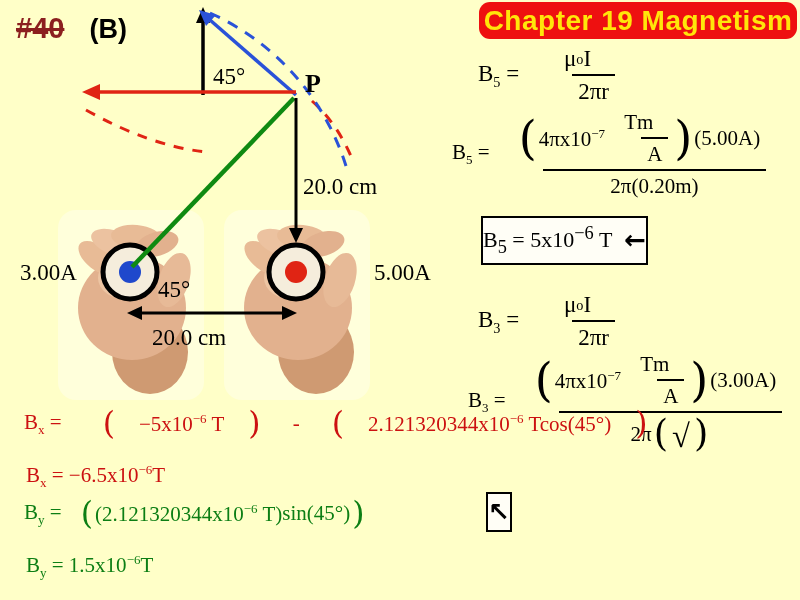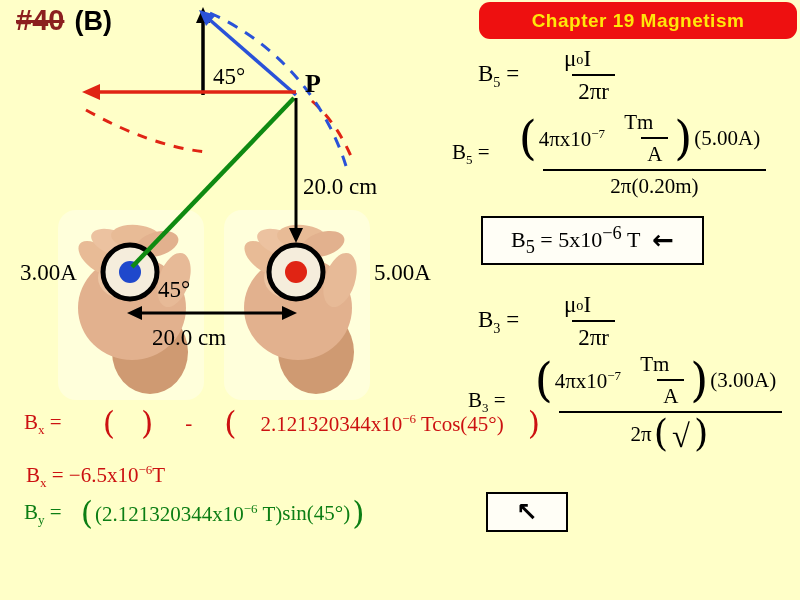--- a/index.html
+++ b/index.html
@@ -1,26 +1,26 @@
 <!DOCTYPE html>
 <html><head>
 <meta charset="utf-8">
 <style>
   * { margin:0; padding:0; box-sizing:border-box; }
   html,body { width:800px; height:600px; overflow:hidden; }
   body { font-family:"Liberation Sans", sans-serif; }
   .stage { position:relative; width:800px; height:600px; background:#ffffc8; overflow:hidden; }
 
-  .problem { position:absolute; left:16px; top:4px; font-size:29px; font-weight:bold; color:#8b1f1f; display:flex; align-items:baseline; gap:10px; }
+  .problem { position:absolute; left:16px; top:12px; font-size:29px; font-weight:bold; color:#8b1f1f; display:flex; align-items:baseline; gap:25px; }
   .problem .strike { text-decoration:line-through; text-decoration-thickness:3px; }
   .problem .part { color:#000; font-size:27px; }
 
   .banner { position:absolute; left:479px; top:2px; width:318px; height:37px; background:#ee1010; color:#ffe60a;
             border-radius:11px; display:flex; align-items:center; justify-content:center;
-            font-weight:bold; font-size:19px; letter-spacing:0.5px; }
+            font-weight:bold; font-size:28px; letter-spacing:0.5px; }
 
   .diagram { position:absolute; left:0; top:0; }
   svg text { font-family:"Liberation Serif", serif; fill:#000; }
 
   .eq { position:absolute; display:flex; align-items:center; font-family:"Liberation Serif", serif;
         font-size:21px; color:#000; white-space:nowrap; }
   .eq sup { font-size:62%; vertical-align:super; }
   .eq sub { font-size:62%; vertical-align:sub; }
   .mtxt.lhs { margin-right:17px; }
   .op { margin:0 8px; }
@@ -29,21 +29,21 @@
   .fden { display:flex; align-items:center; justify-content:center; border-top:2px solid currentColor;
           align-self:stretch; padding:3px 6px 0;margin-left:32px; }
   .bp { font-size:220%; font-weight:300; line-height:1; margin:0 2px; font-family:"DejaVu Serif", serif; }
   .bp.md { font-size:175%; }
   .bp.sm { font-size:150%; }
   .sqrt { display:inline-flex; align-items:flex-start; margin:0 2px; }
   .rsym { font-size:155%; line-height:0.85; transform:translateY(2px); }
   .rbody { border-top:2px solid currentColor; padding:2px 3px 0; }
 
   .resbox { position:absolute; display:flex; align-items:center; gap:12px; border:2.5px solid #000;
-            background:#fffef6; padding:5px 28px; font-family:"Liberation Serif", serif; font-size:22px; }
+            background:#fffef6; padding:5px 0; font-family:"Liberation Serif", serif; font-size:22px; }
   .arrow { font-size:26px; font-weight:bold; font-family:"DejaVu Sans", sans-serif; line-height:1; }
 
   .red { color:#cc1111;gap:22px; }
   .green { color:#0c7e14; }
 </style>
 </head>
 <body>
 
 <div class="stage">
 
@@ -183,33 +183,37 @@
     </span>
   </div>
 
   <div class="resbox" style="left:486px; top:492px;">
     <span class="arrow">↖</span>
   </div>
 
   <div class="eq red" style="left:24px; top:408px;">
     <span class="mtxt lhs">B<sub>x</sub> =</span>
     <span class="bp sm">(</span>
+    <span class="mtxt">−5x10<sup>−6</sup> T</span>
     <span class="bp sm">)</span>
     <span class="op">-</span>
     <span class="bp sm">(</span>
     <span class="mtxt">2.121320344x10<sup>−6</sup> Tcos(45°)</span>
     <span class="bp sm">)</span>
   </div>
 
   <div class="eq red" style="left:26px; top:462px;">
     <span class="mtxt">B<sub>x</sub> = −6.5x10<sup>−6</sup>T</span>
   </div>
 
   <div class="eq green" style="left:24px; top:498px;">
     <span class="mtxt lhs">B<sub>y</sub> =</span>
     <span class="bp sm">(</span>
     <span class="mtxt">(2.121320344x10<sup>−6</sup> T)</span>
     <span class="mtxt">sin(45°)</span>
     <span class="bp sm">)</span>
   </div>
 
+  <div class="eq green" style="left:26px; top:552px;">
+    <span class="mtxt">B<sub>y</sub> = 1.5x10<sup>−6</sup>T</span>
+  </div>
 
 </div>
 
 </body></html>

